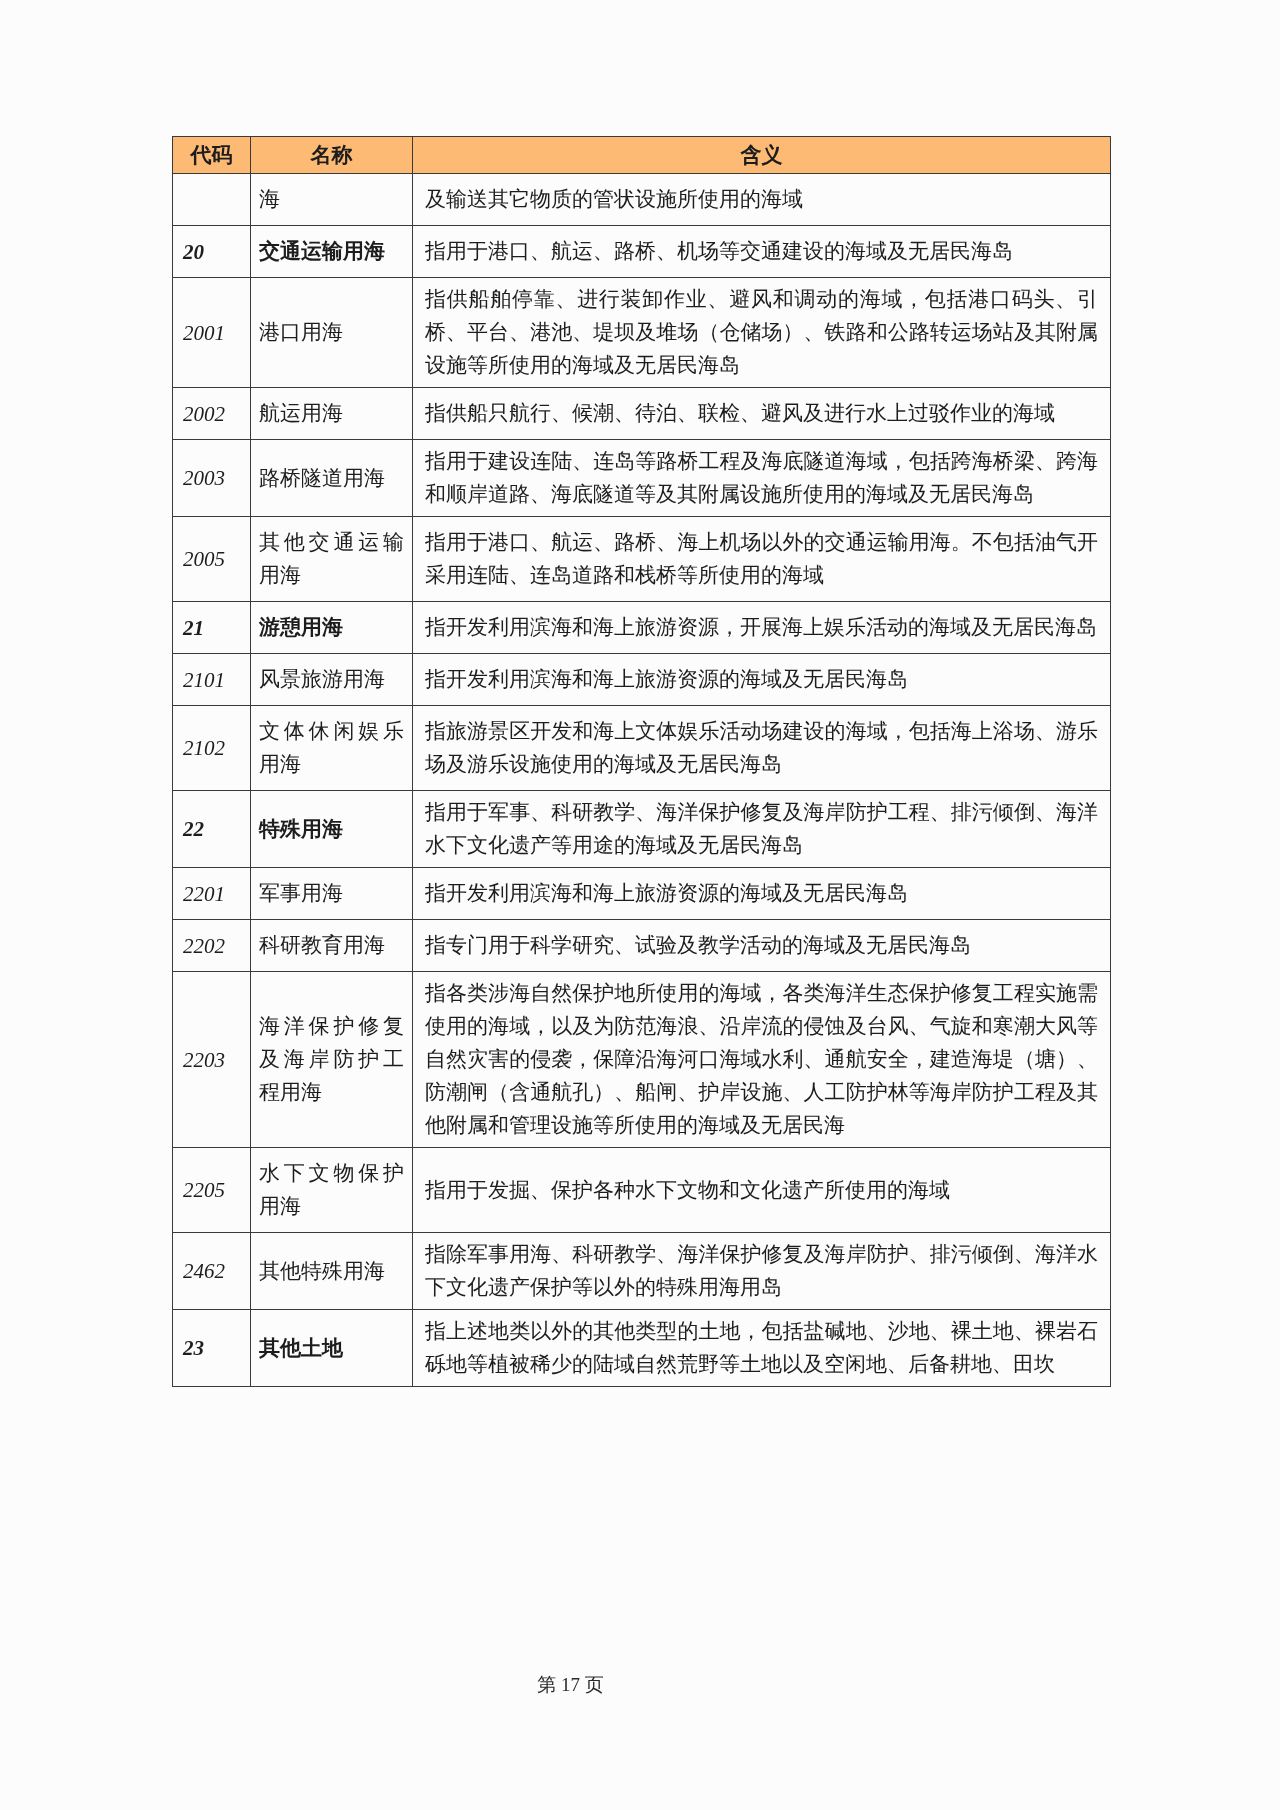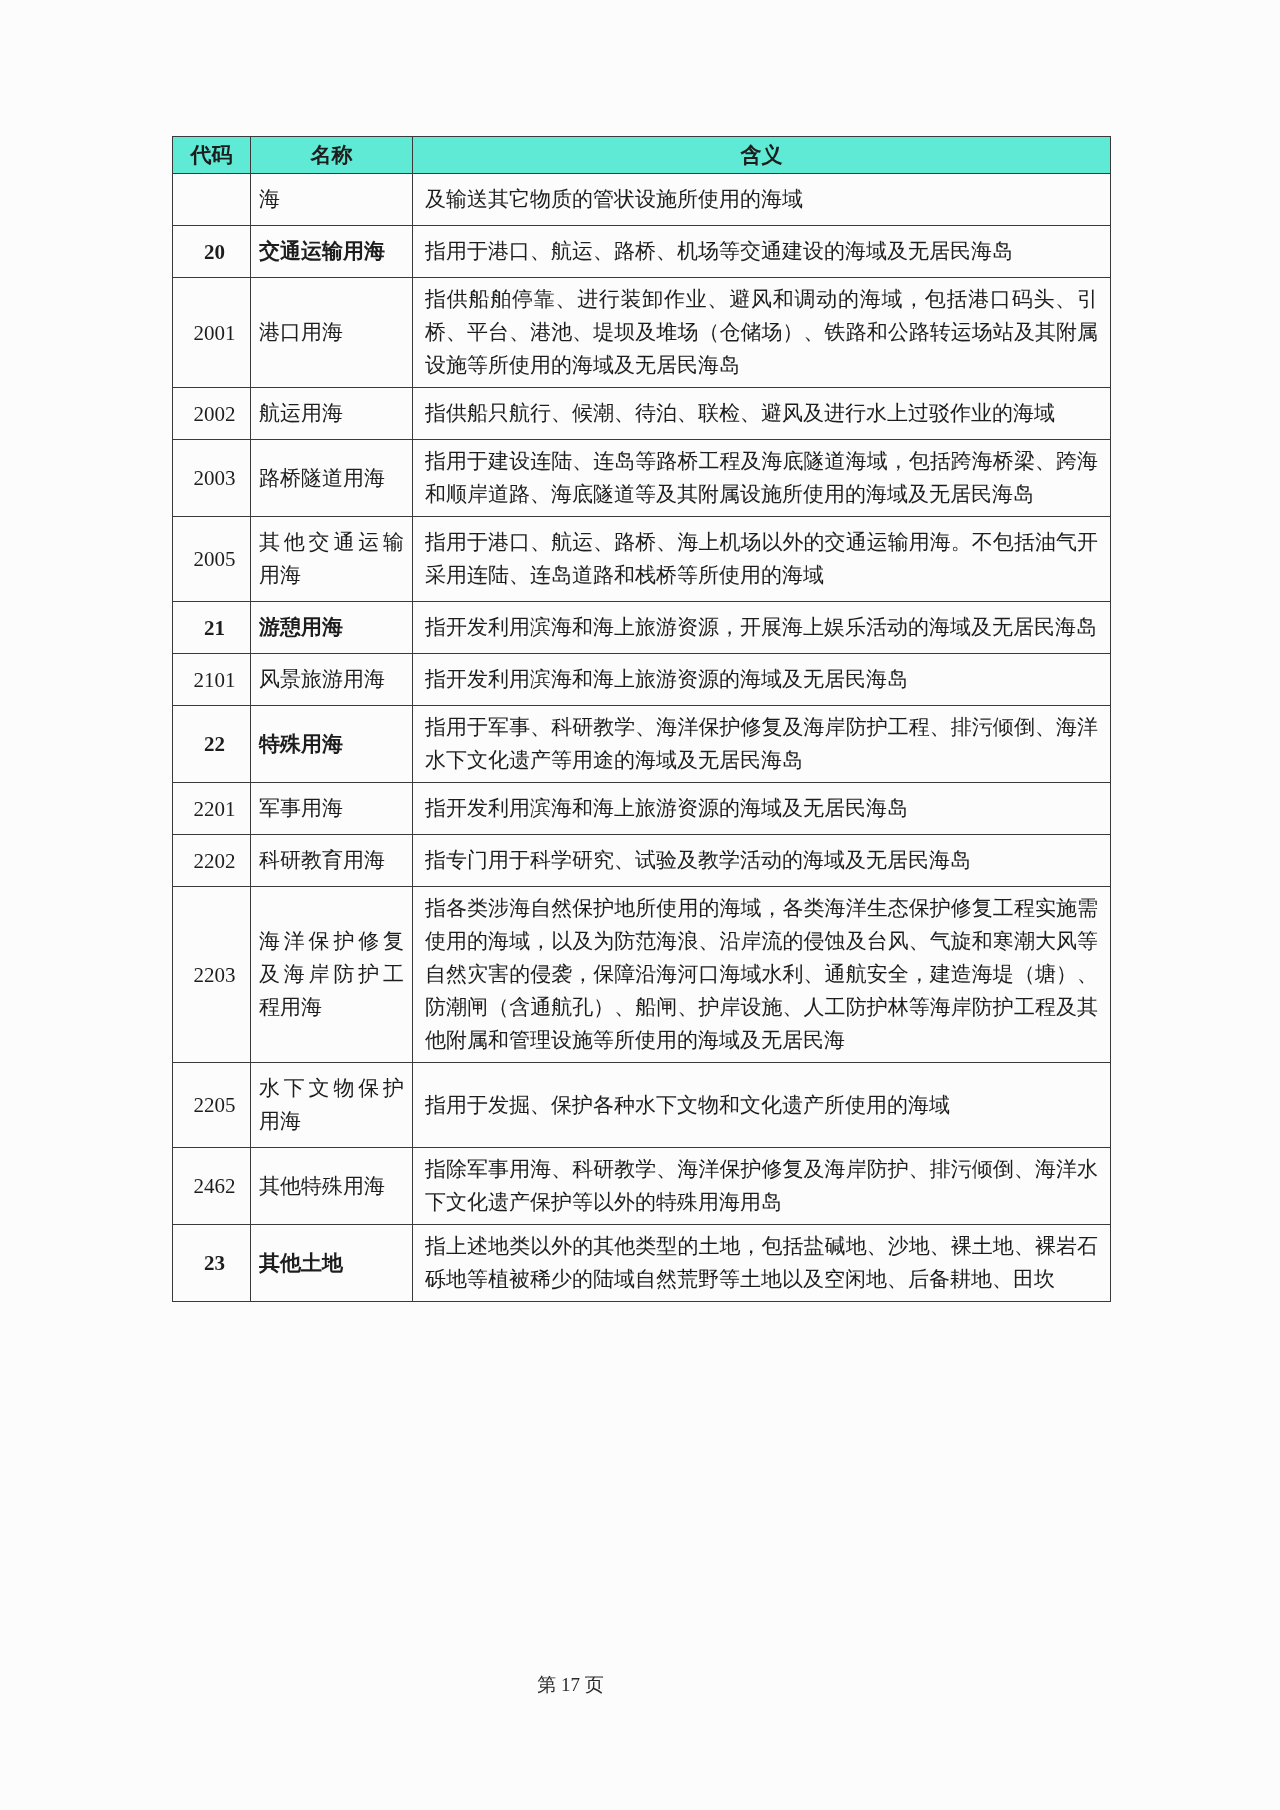--- a/index.html
+++ b/index.html
@@ -30,31 +30,32 @@
   table.doc-table col.col-name    { width: 162px; }
   table.doc-table col.col-meaning { width: 698px; }
 
   table.doc-table th,
   table.doc-table td {
     border: 1px solid #3a3a3a;
     vertical-align: middle;
     font-size: 21px;
   }
   table.doc-table thead th {
-    background: #5eead4;
+    background: #fdba74;
     font-weight: 600;
     text-align: center;
     padding: 5px 2px;
     line-height: 26px;
   }
   td.cell-code {
     padding: 9px 4px 9px 10px;
     font-size: 20px;
     line-height: 32px;
-    text-align: center;
+    text-align: left;
+    font-style: italic;
   }
   td.cell-name {
     padding: 9px 8px;
     line-height: 33px;
     text-align: justify;
     text-justify: inter-ideograph;
   }
   td.cell-meaning {
     padding: 5px 12px;
     line-height: 33px;
@@ -126,20 +127,25 @@
         <tr class="bold-row">
     <td class="cell-code">21</td>
     <td class="cell-name">游憩用海</td>
     <td class="cell-meaning">指开发利用滨海和海上旅游资源，开展海上娱乐活动的海域及无居民海岛</td>
   </tr>
         <tr>
     <td class="cell-code">2101</td>
     <td class="cell-name">风景旅游用海</td>
     <td class="cell-meaning">指开发利用滨海和海上旅游资源的海域及无居民海岛</td>
   </tr>
+        <tr>
+    <td class="cell-code">2102</td>
+    <td class="cell-name">文体休闲娱乐用海</td>
+    <td class="cell-meaning">指旅游景区开发和海上文体娱乐活动场建设的海域，包括海上浴场、游乐场及游乐设施使用的海域及无居民海岛</td>
+  </tr>
         <tr class="bold-row">
     <td class="cell-code">22</td>
     <td class="cell-name">特殊用海</td>
     <td class="cell-meaning">指用于军事、科研教学、海洋保护修复及海岸防护工程、排污倾倒、海洋水下文化遗产等用途的海域及无居民海岛</td>
   </tr>
         <tr>
     <td class="cell-code">2201</td>
     <td class="cell-name">军事用海</td>
     <td class="cell-meaning">指开发利用滨海和海上旅游资源的海域及无居民海岛</td>
   </tr>

